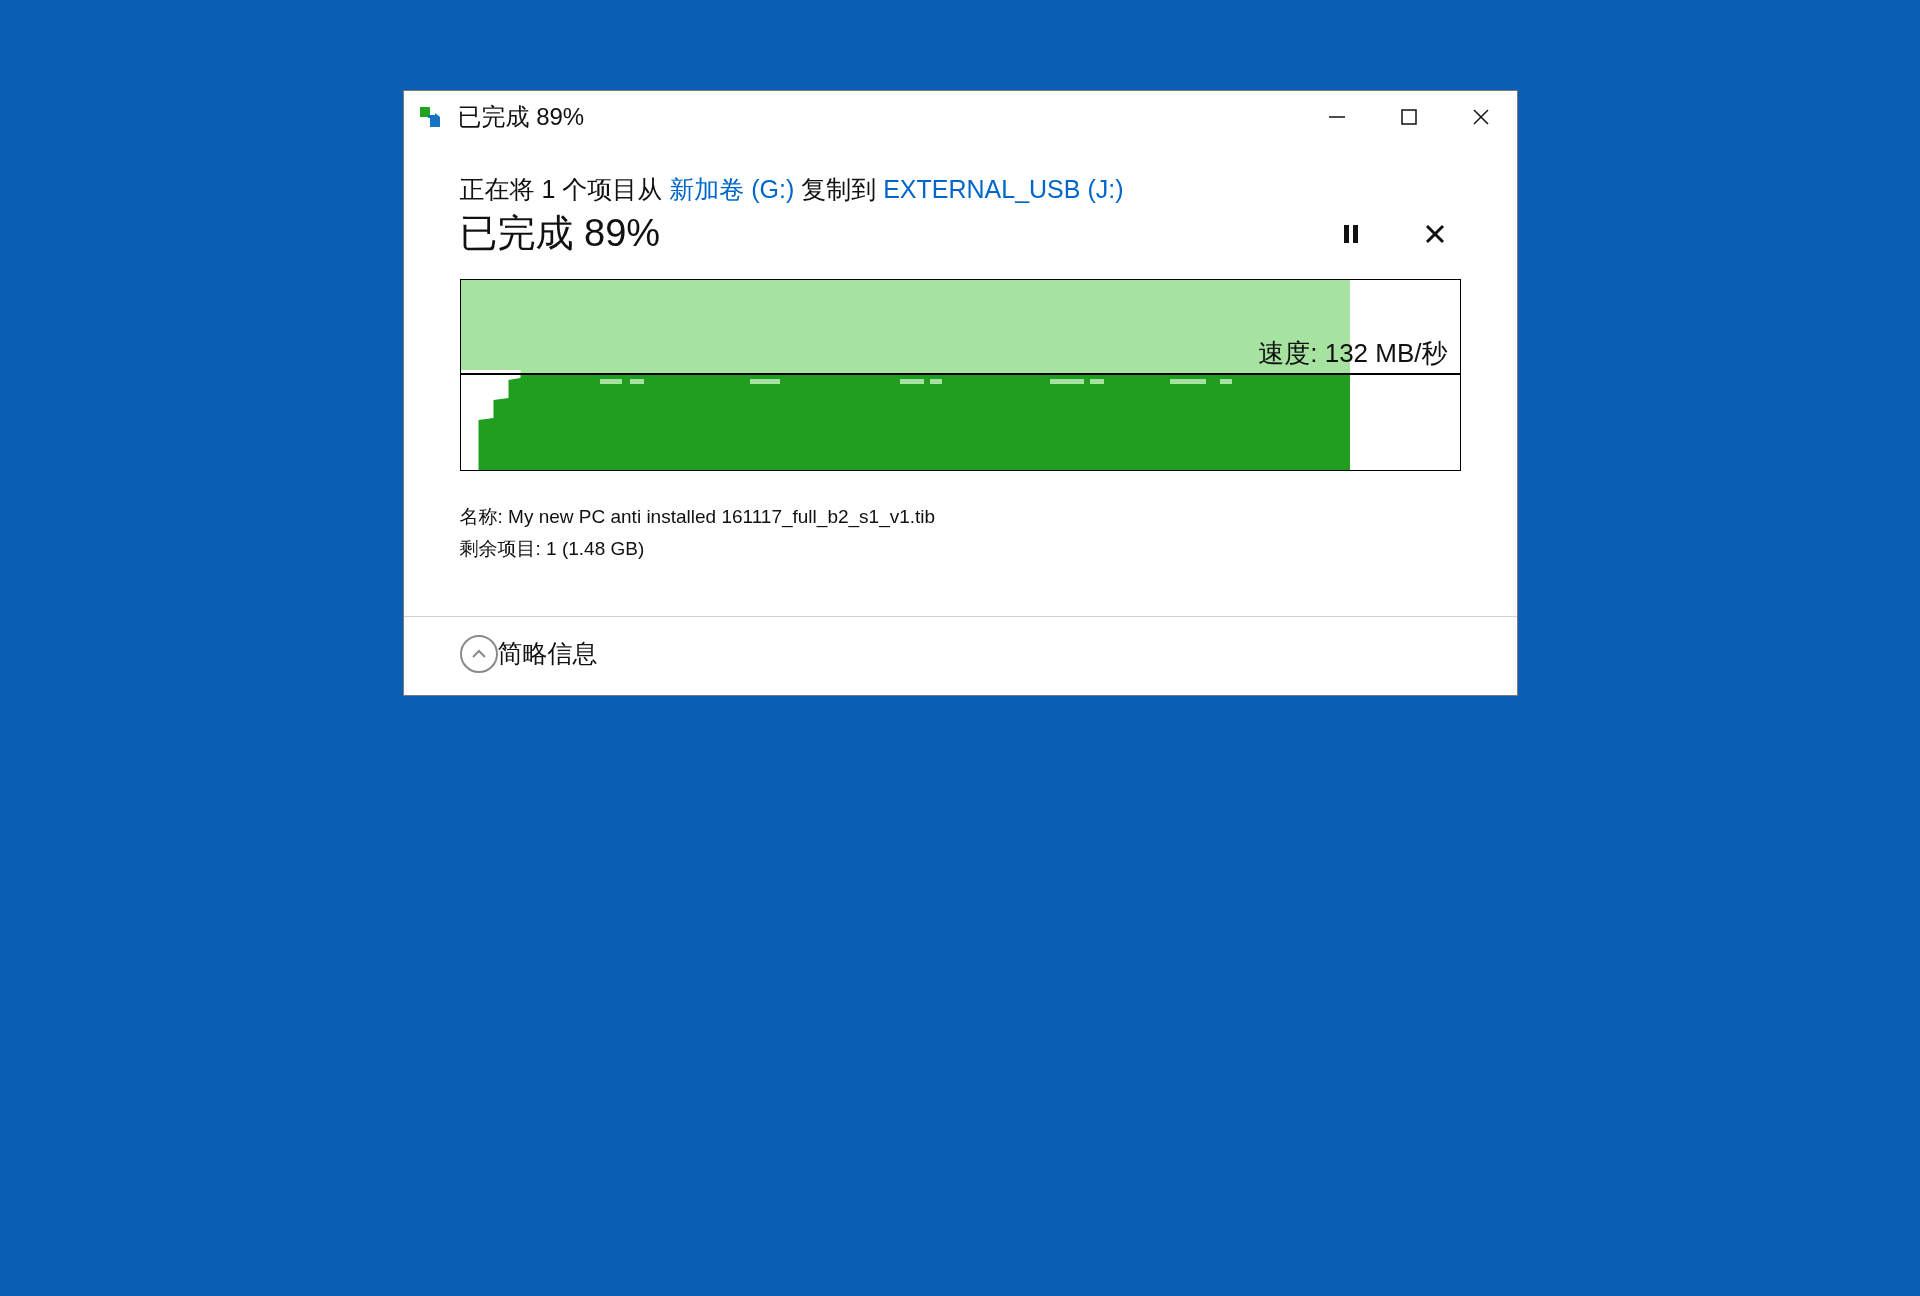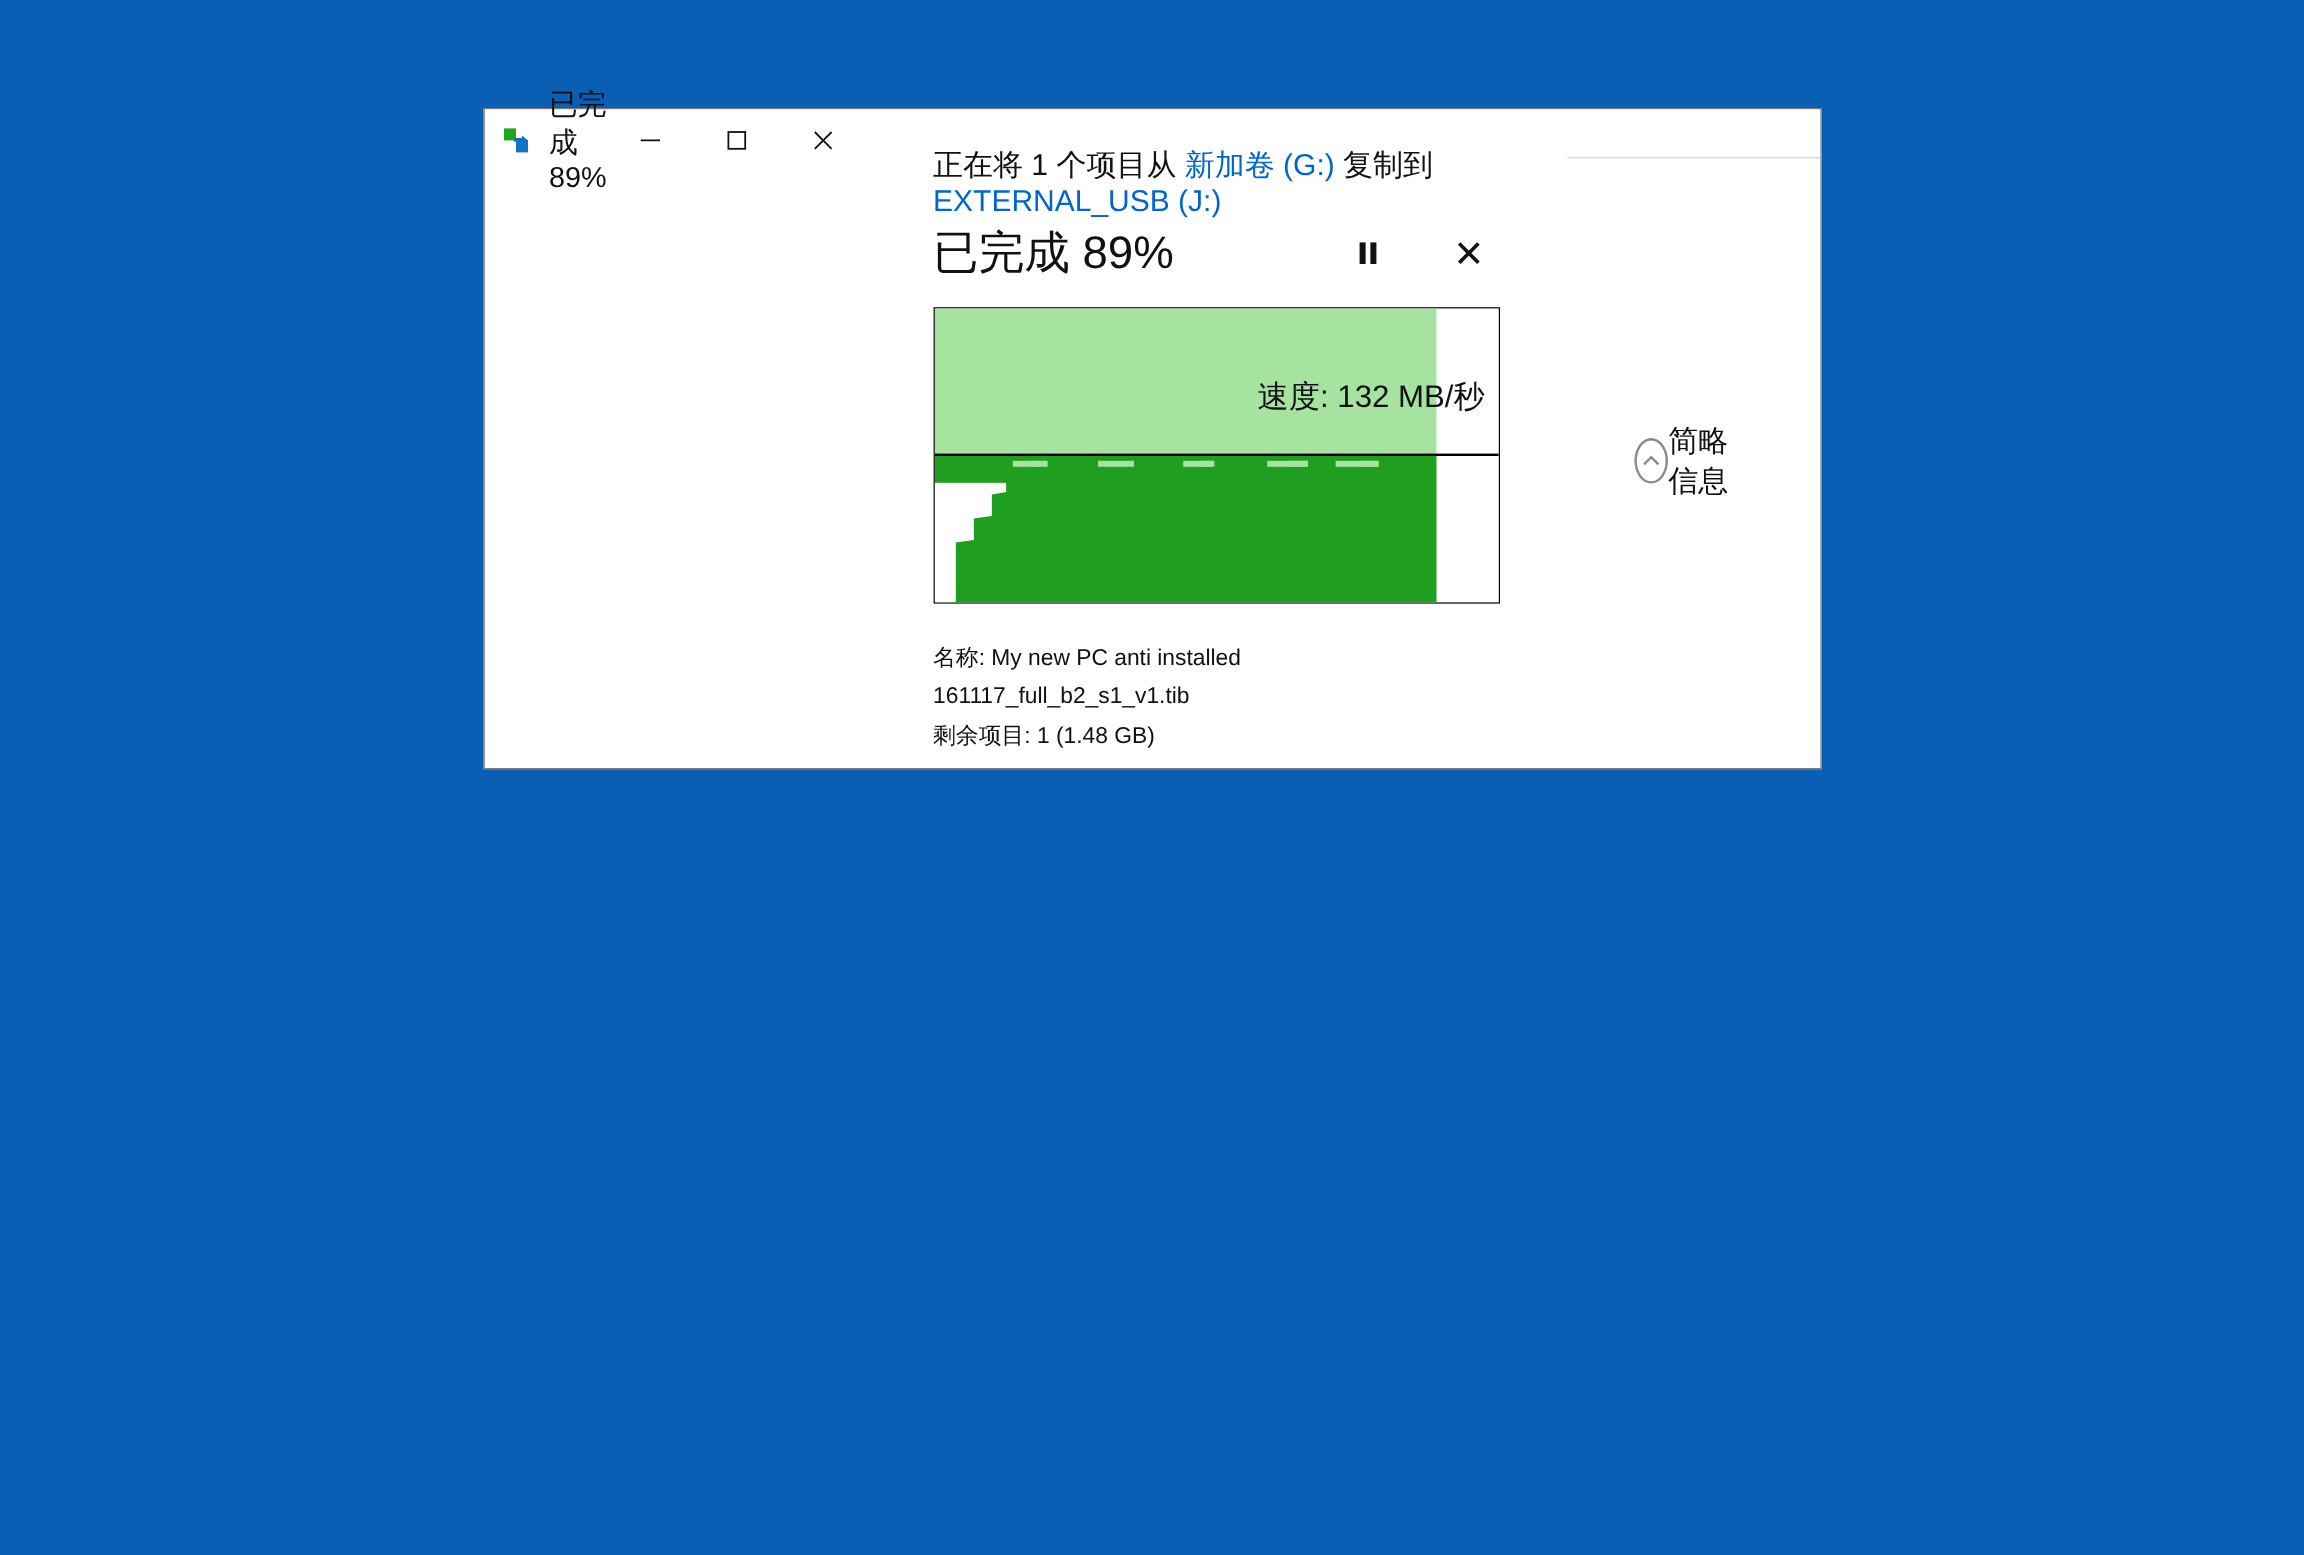--- a/index.html
+++ b/index.html
@@ -11,21 +11,21 @@
     display: flex;
     align-items: flex-start;
     justify-content: center;
     padding-top: 90px;
   }
   .dialog {
     width: 1115px;
     background: #ffffff;
     border: 1px solid #7a7a7a;
     display: flex;
-    flex-direction: row;
+    flex-direction: column;
   }
   
   .titlebar {
     height: 52px;
     display: flex;
     align-items: center;
     padding-left: 16px;
   }
   .titlebar-icon {
     width: 24px;
@@ -96,21 +96,21 @@
     width: 36px; height: 36px;
     display: flex; align-items: center; justify-content: center;
     cursor: pointer;
   }
   .prog-btn svg { width: 22px; height: 22px; }
 
   
   .chart {
     position: relative;
     width: 100%;
-    height: 247px;
+    height: 192px;
     border: 1px solid #000;
     background: #fff;
     overflow: hidden;
   }
   .chart .done-bg {
     position: absolute; top: 0; left: 0; bottom: 0;
     background: #a7e3a0;
   }
   .chart .speed-fill {
     position: absolute; left: 0; bottom: 0;

